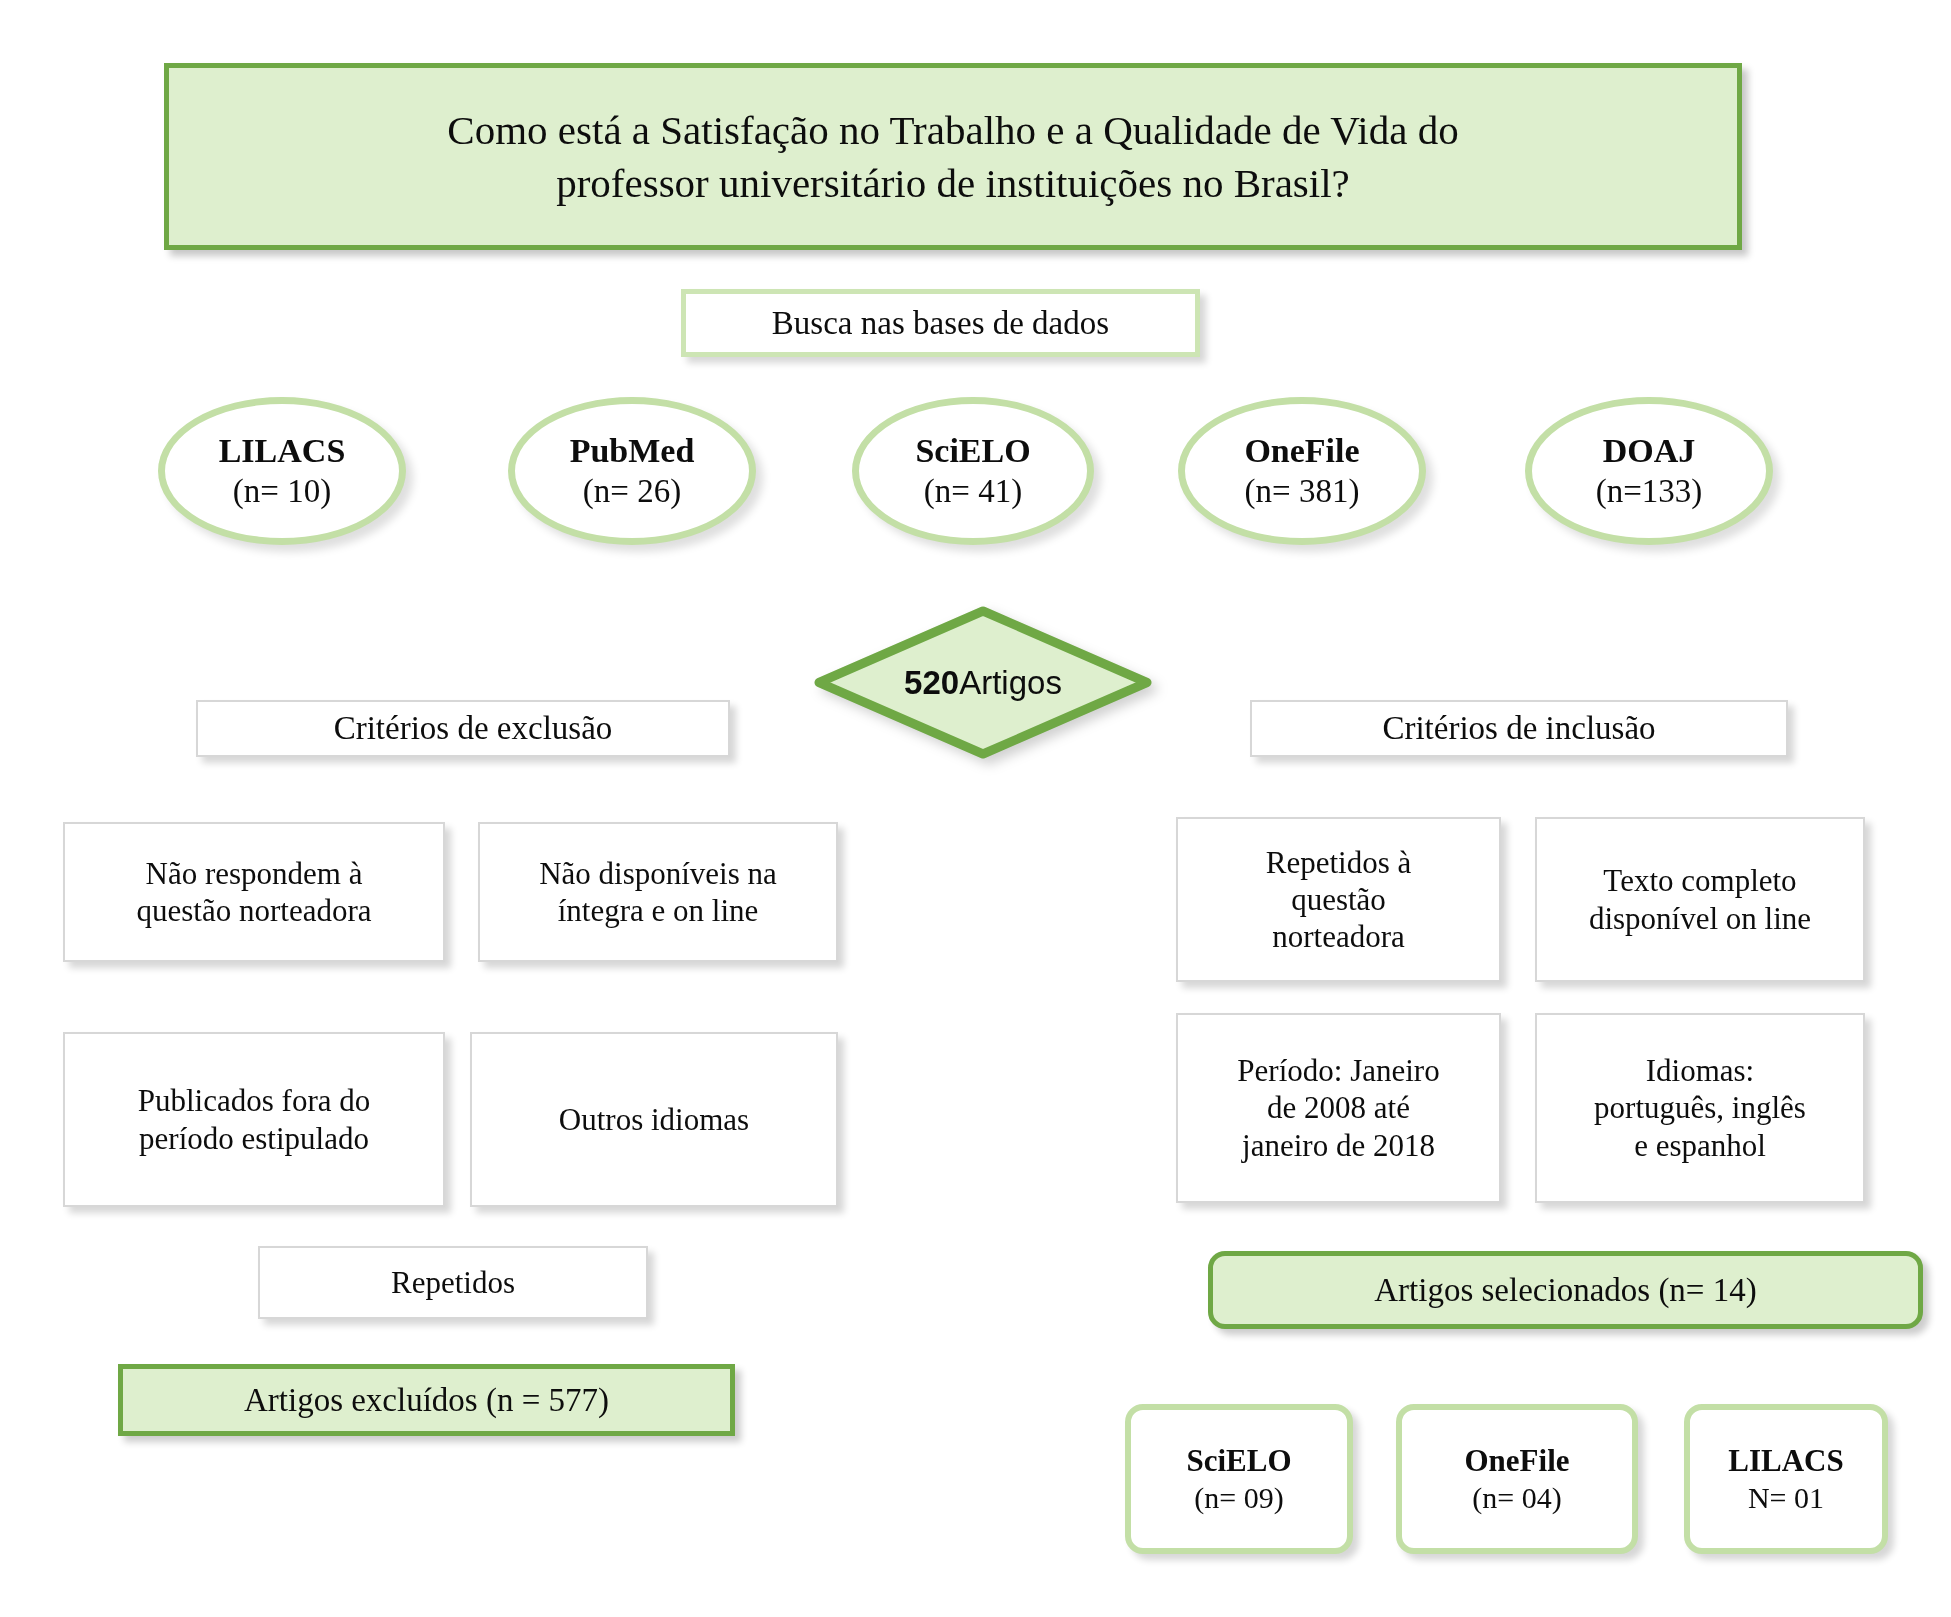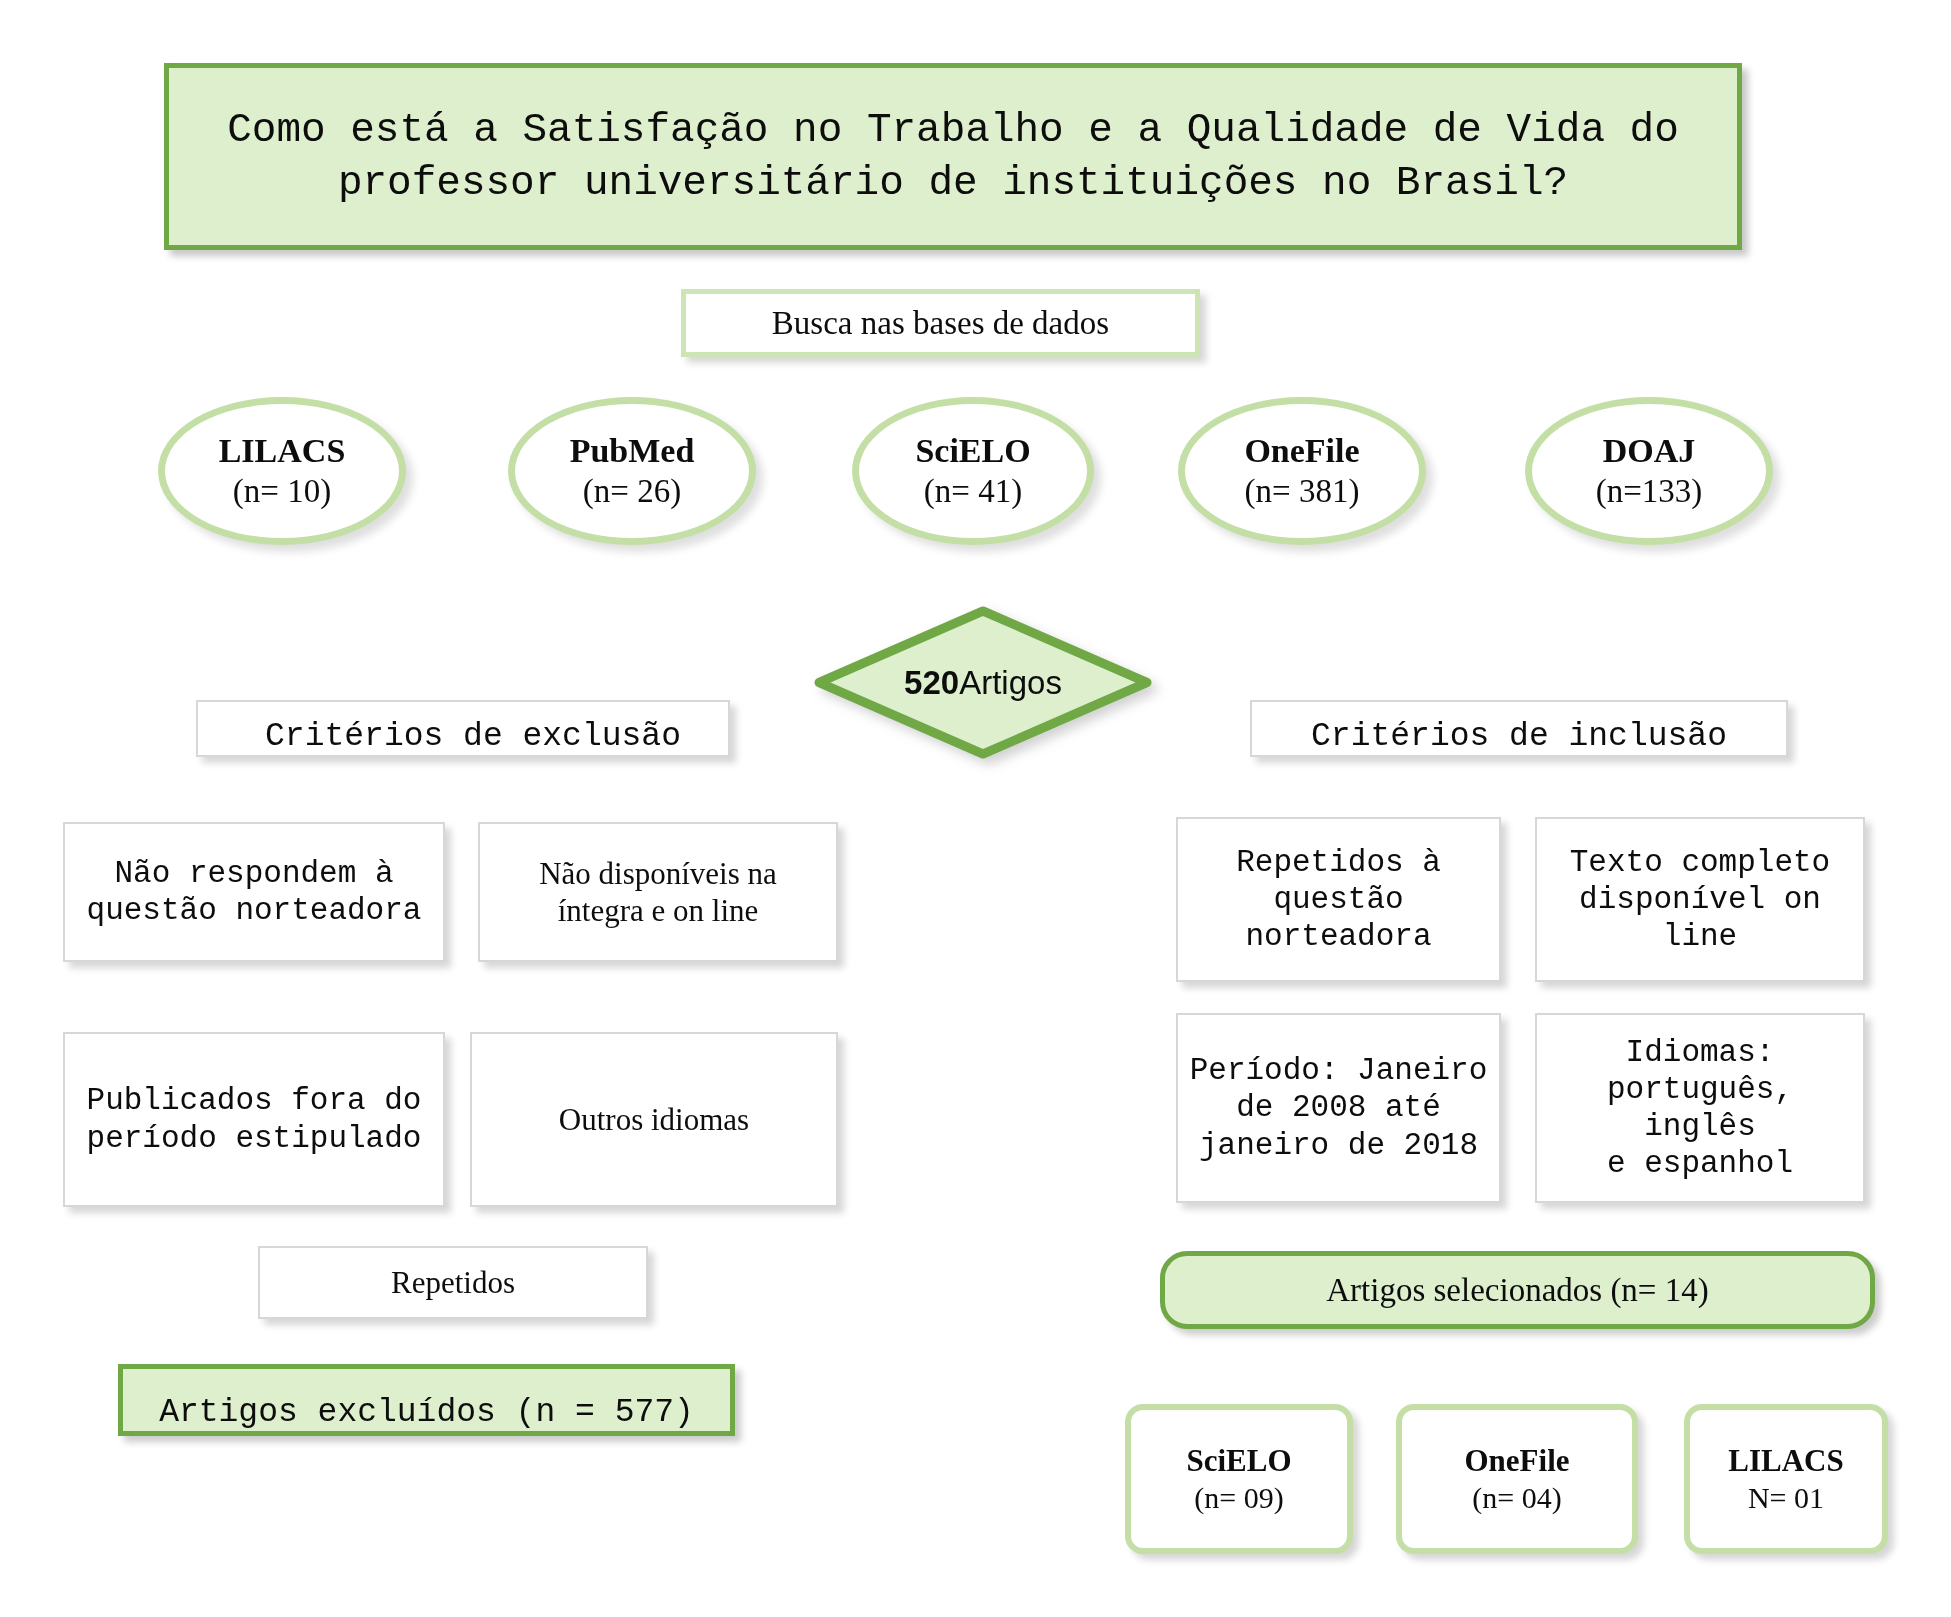--- a/index.html
+++ b/index.html
@@ -17,21 +17,21 @@
   }
   .node {
     position: absolute;
     box-sizing: border-box;
     display: flex;
     align-items: center;
     justify-content: center;
     text-align: center;
     color: #0d0d0d;
   }
-  .sans { font-family: Liberation Mono, monospace; align-items: flex-end; }
+  .sans { font-family: Liberation Serif, serif; }
   .serif { font-family: "Liberation Serif", serif; }
 
   
   .title-banner {
     background: #DEEFCE;
     border: 5px solid #6FA845;
     box-shadow: 6px 6px 7px rgba(0,0,0,0.22);
     font-size: 41px;
     line-height: 1.28;
     padding: 6px 26px;
@@ -95,21 +95,21 @@
   
   .crit-cell { font-size: 31px; line-height: 1.2; padding: 0 10px; }
 
   
   .green-bar {
     background: #DEEFCE;
     border: 5px solid #6FA845;
     box-shadow: 6px 6px 7px rgba(0,0,0,0.2);
     font-size: 33px;
   }
-  .green-bar.rounded { border-radius: 27px; }
+  .green-bar.rounded { border-radius: 17px; margin-left: 48px; }
 
   
   .round-box {
     background: #ffffff;
     border: 6px solid #C3DFA6;
     border-radius: 18px;
     box-shadow: 6px 6px 7px rgba(0,0,0,0.16);
     flex-direction: column;
     line-height: 1.2;
   }

